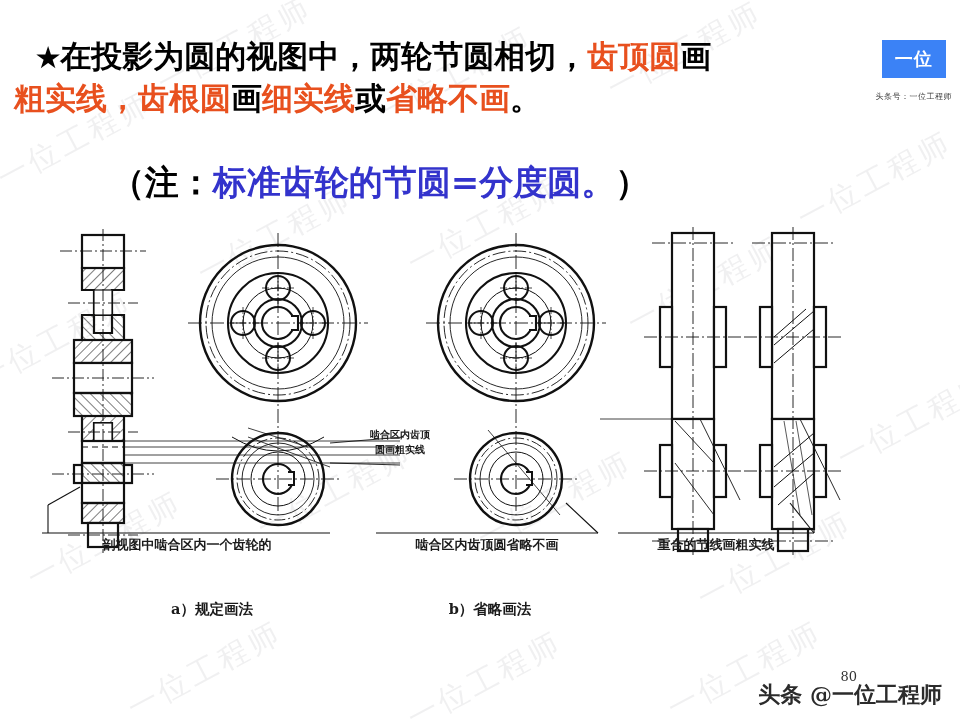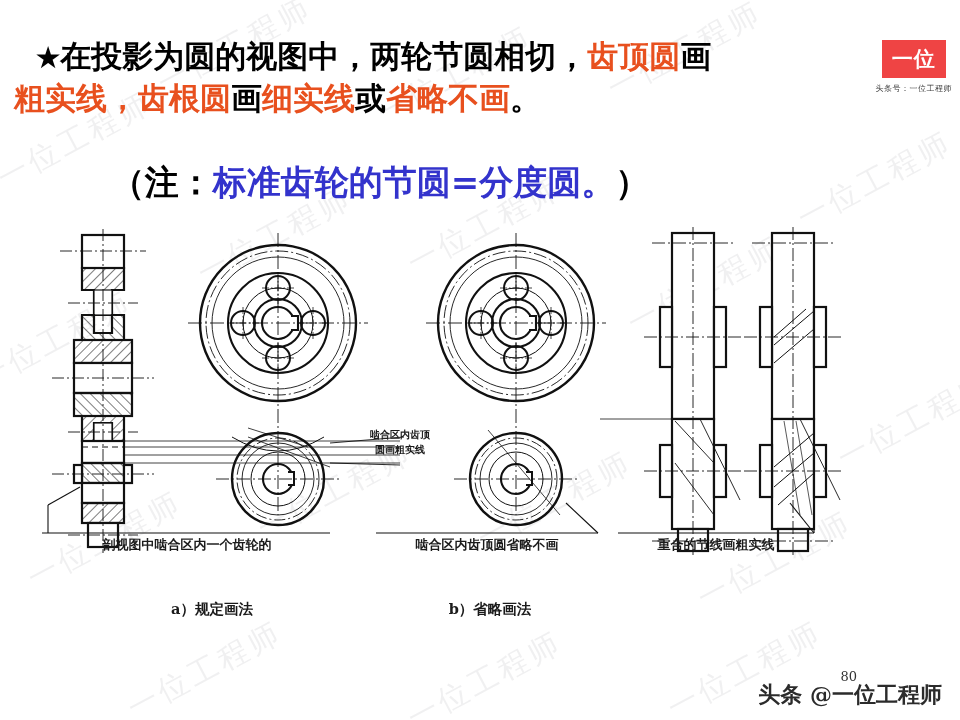--- a/index.html
+++ b/index.html
@@ -54,29 +54,29 @@
     white-space: nowrap;
   }
   .blue { color: #3333cc; }
 
   
   #brand {
     position: absolute; right: 8px; top: 40px; z-index: 12;
     text-align: center;
   }
   #brand-box {
-    width: 64px; height: 38px; background: #ef4444;
+    width: 64px; height: 38px; background: #3b82f6;
     display: flex; align-items: center; justify-content: center;
-    color: #fff; font-size: 21px; font-weight: bold;
+    color: #fff; font-size: 18px; font-weight: bold;
     font-family: "DejaVu Serif", "Liberation Serif", serif;
     letter-spacing: 1px;
     margin: 0 auto;
   }
   #brand-sub {
-    font-size: 8px; color: #3a3a3a; margin-top: 5px;
+    font-size: 8px; color: #3a3a3a; margin-top: 13px;
     font-family: "DejaVu Sans", "Liberation Sans", sans-serif;
     white-space: nowrap;
     letter-spacing: 0.5px;
   }
 
   
   #drawing { position: absolute; left: 0; top: 215px; z-index: 8; }
 
   
   .cap {

